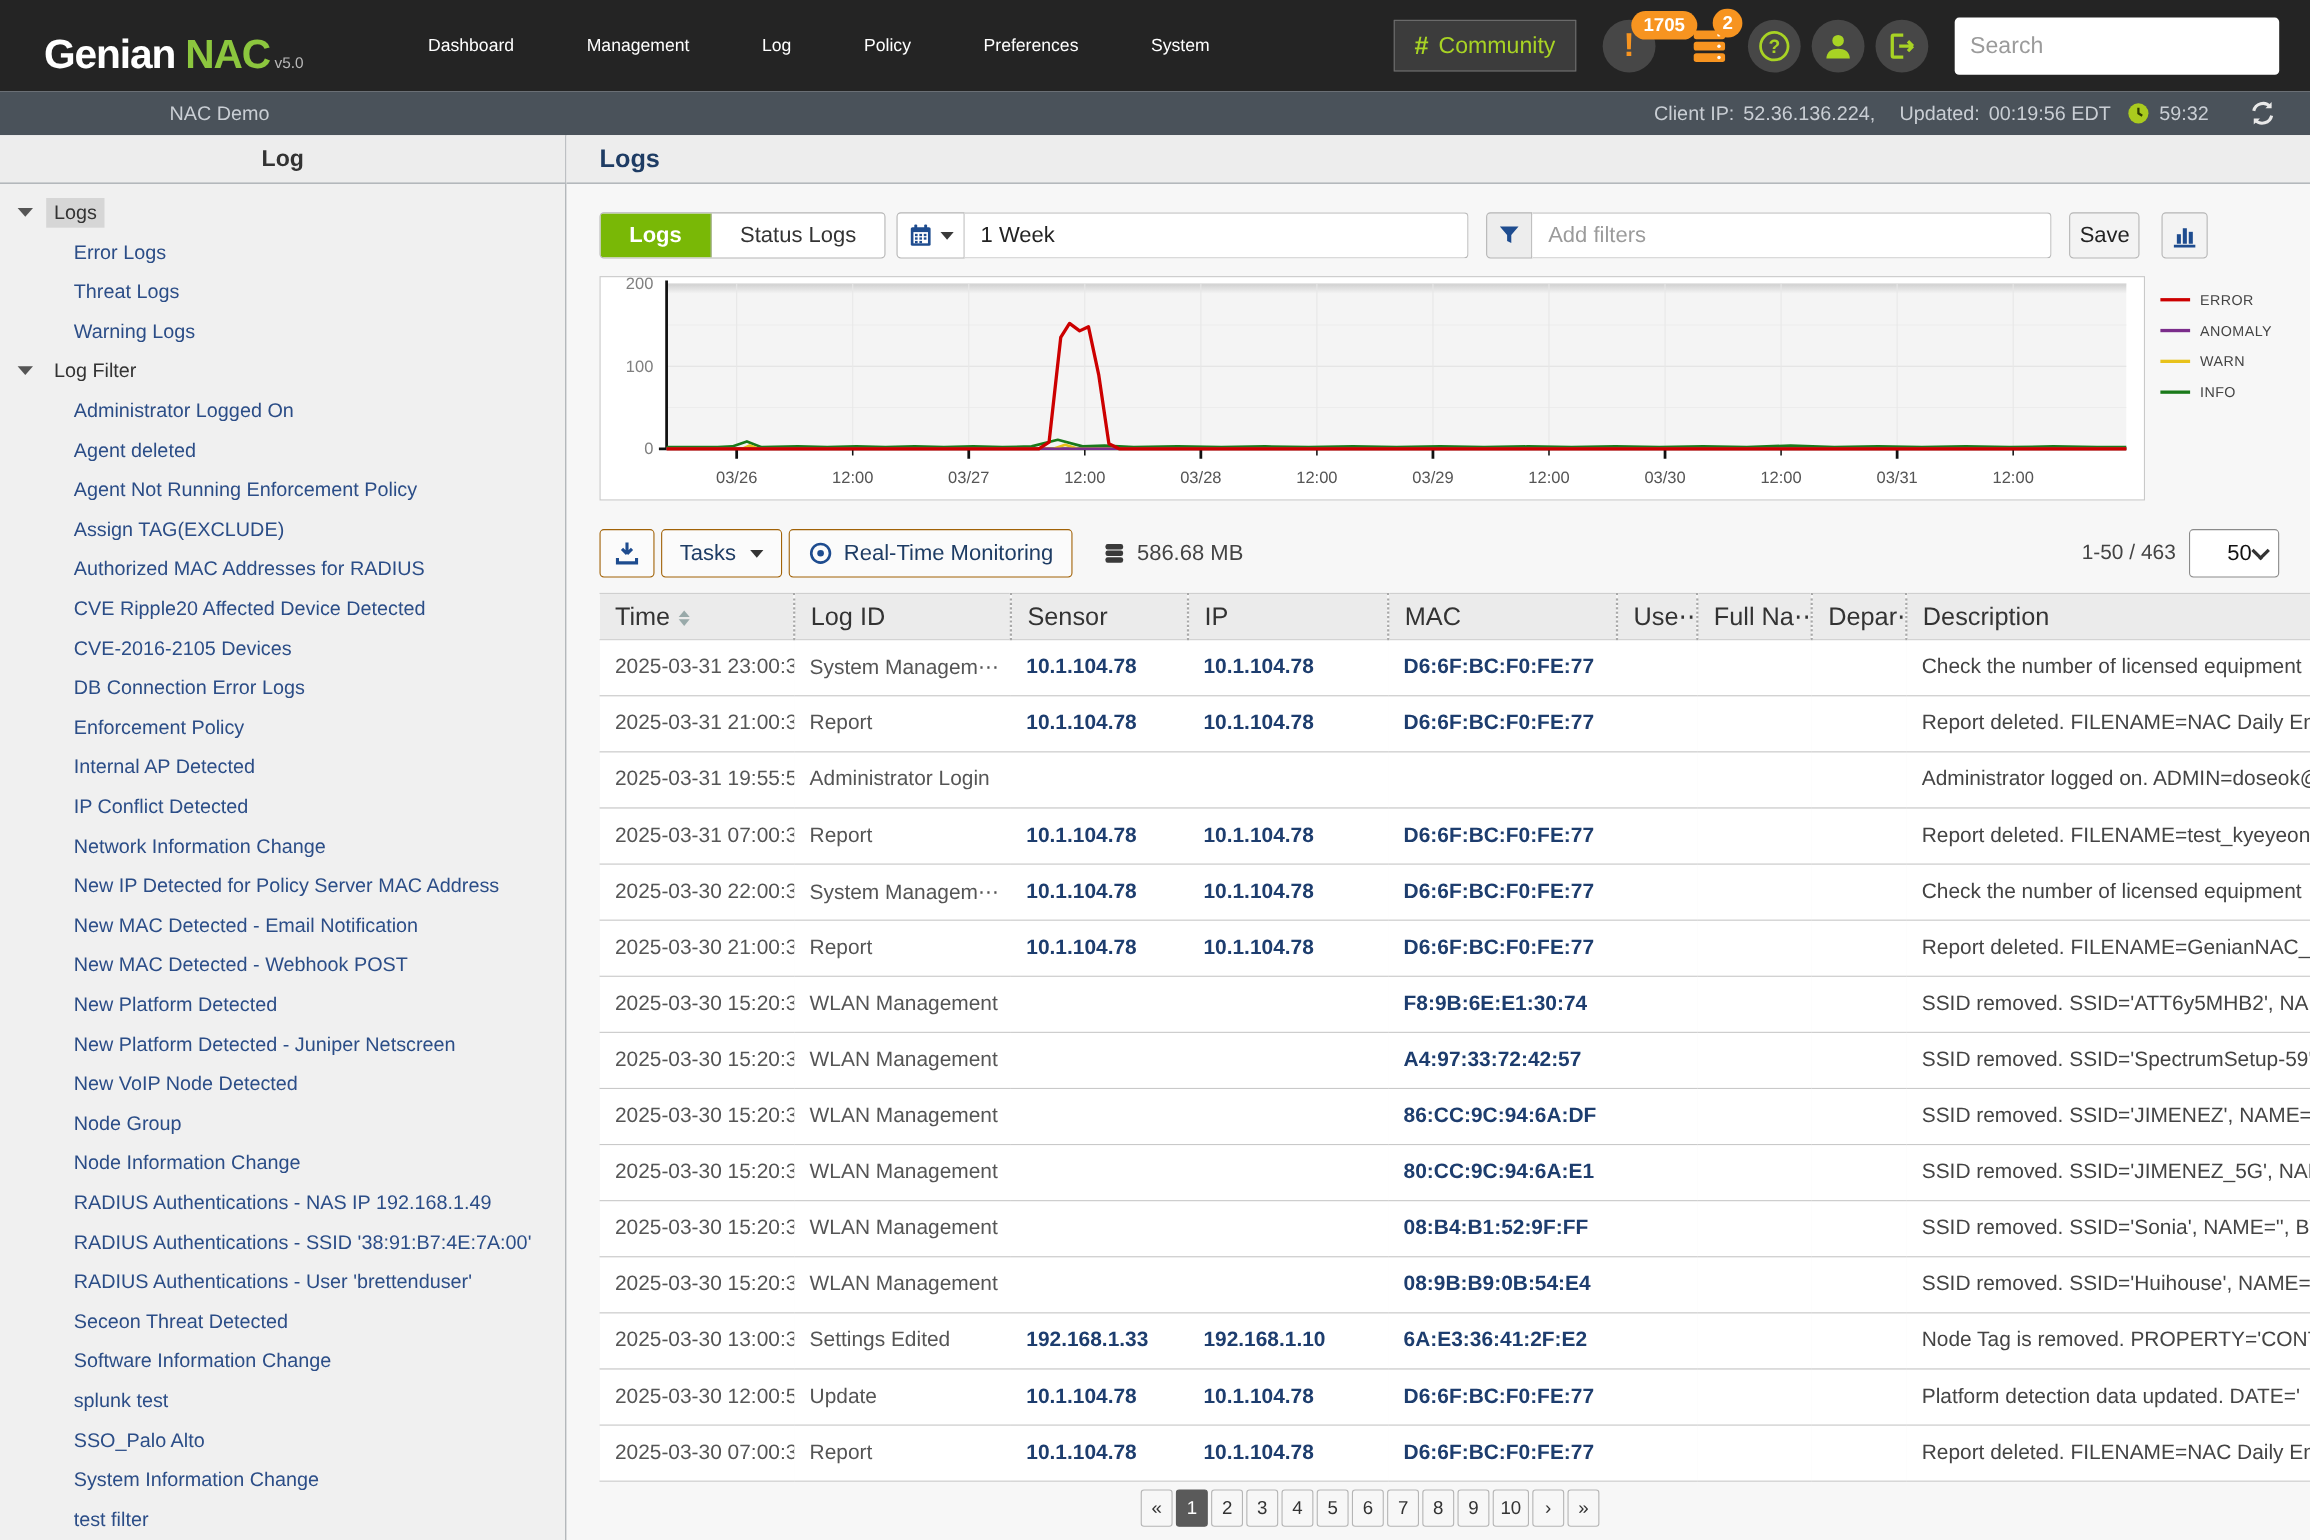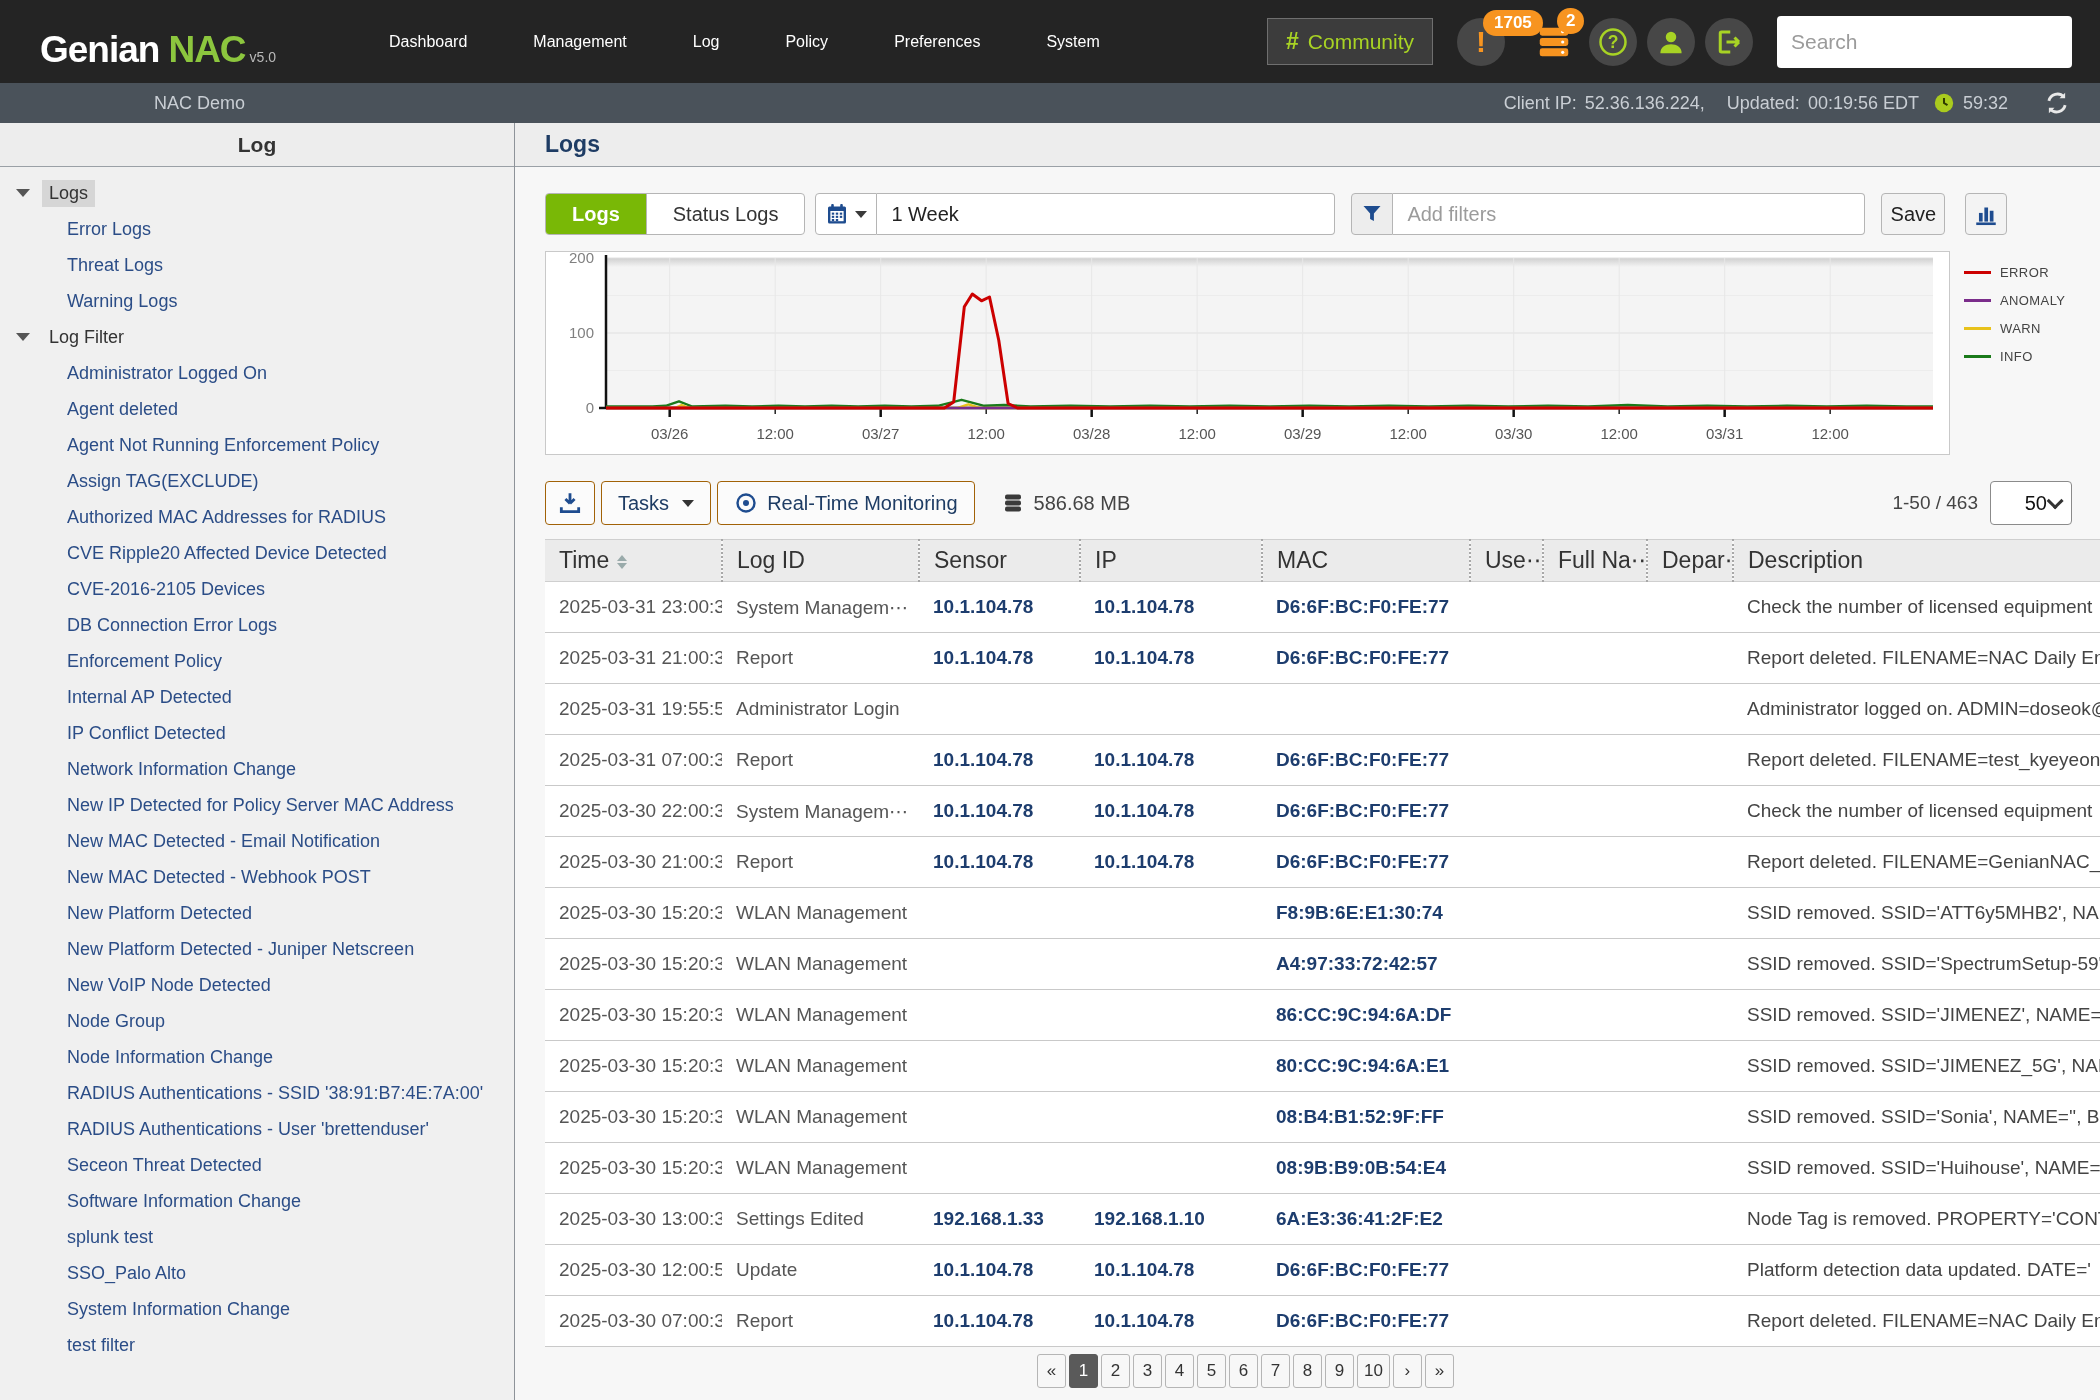--- a/index.html
+++ b/index.html
@@ -309,20 +309,23 @@
           <span class="tree-label-child">New Platform Detected - Juniper Netscreen</span>
         </div>
         <div class="tree-row">
           <span class="tree-label-child">New VoIP Node Detected</span>
         </div>
         <div class="tree-row">
           <span class="tree-label-child">Node Group</span>
         </div>
         <div class="tree-row">
           <span class="tree-label-child">Node Information Change</span>
+        </div>
+        <div class="tree-row">
+          <span class="tree-label-child">RADIUS Authentications - NAS IP 192.168.1.49</span>
         </div>
         <div class="tree-row">
           <span class="tree-label-child">RADIUS Authentications - SSID '38:91:B7:4E:7A:00'</span>
         </div>
         <div class="tree-row">
           <span class="tree-label-child">RADIUS Authentications - User 'brettenduser'</span>
         </div>
         <div class="tree-row">
           <span class="tree-label-child">Seceon Threat Detected</span>
         </div>

